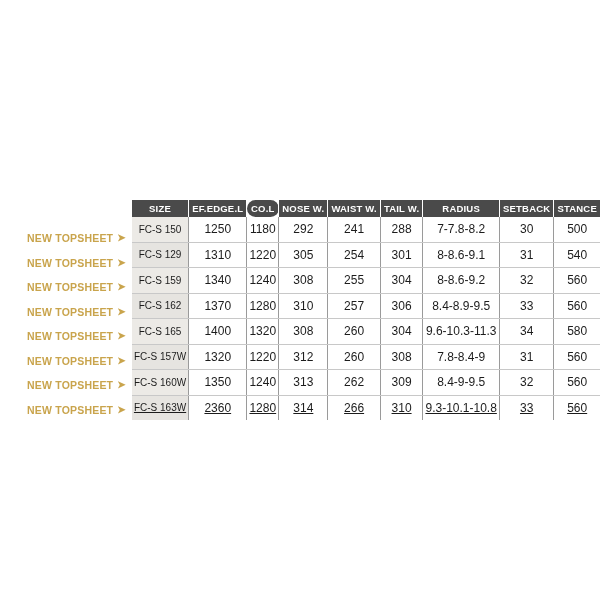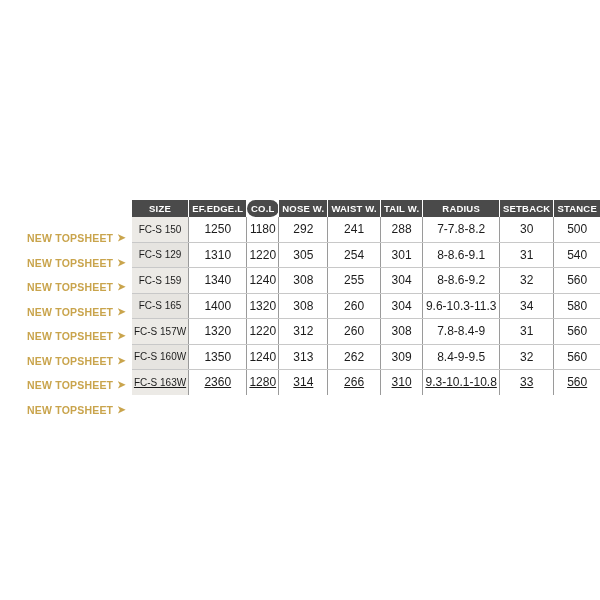--- a/index.html
+++ b/index.html
@@ -189,20 +189,31 @@
           <td>1340</td>
           <td>1240</td>
           <td>308</td>
           <td>255</td>
           <td>304</td>
           <td>8-8.6-9.2</td>
           <td>32</td>
           <td>560</td>
         </tr>
         <tr>
+          <td class="size-cell">FC-S 162</td>
+          <td>1370</td>
+          <td>1280</td>
+          <td>310</td>
+          <td>257</td>
+          <td>306</td>
+          <td>8.4-8.9-9.5</td>
+          <td>33</td>
+          <td>560</td>
+        </tr>
+        <tr>
           <td class="size-cell">FC-S 165</td>
           <td>1400</td>
           <td>1320</td>
           <td>308</td>
           <td>260</td>
           <td>304</td>
           <td>9.6-10.3-11.3</td>
           <td>34</td>
           <td>580</td>
         </tr>

